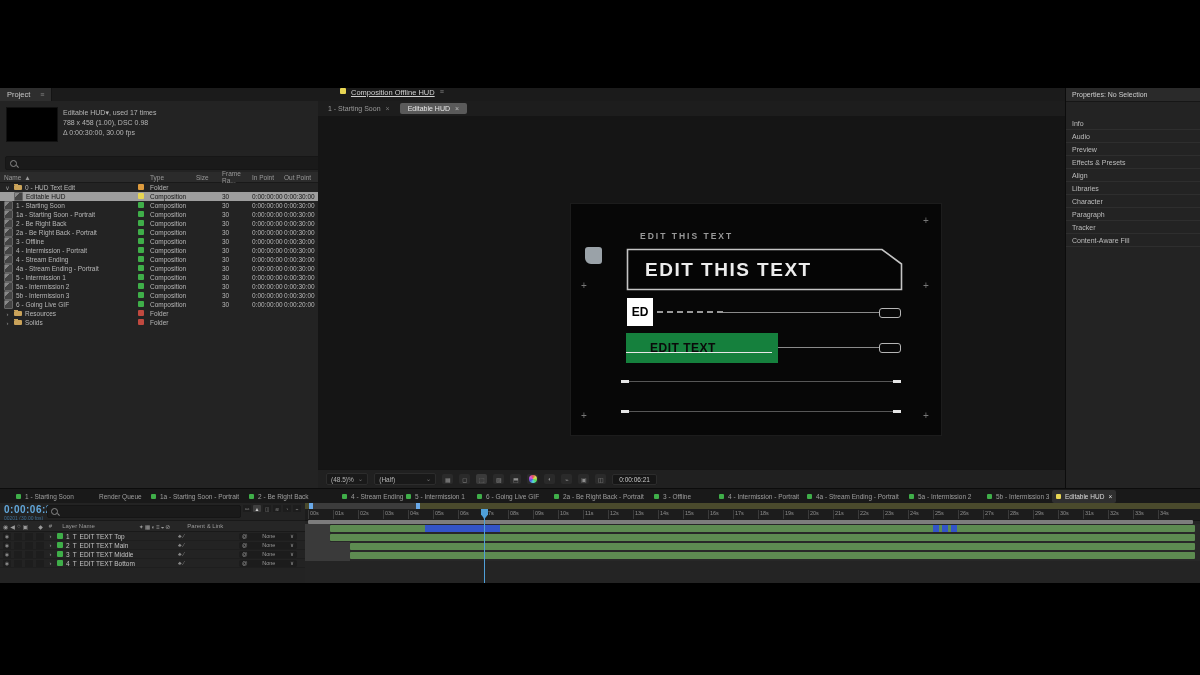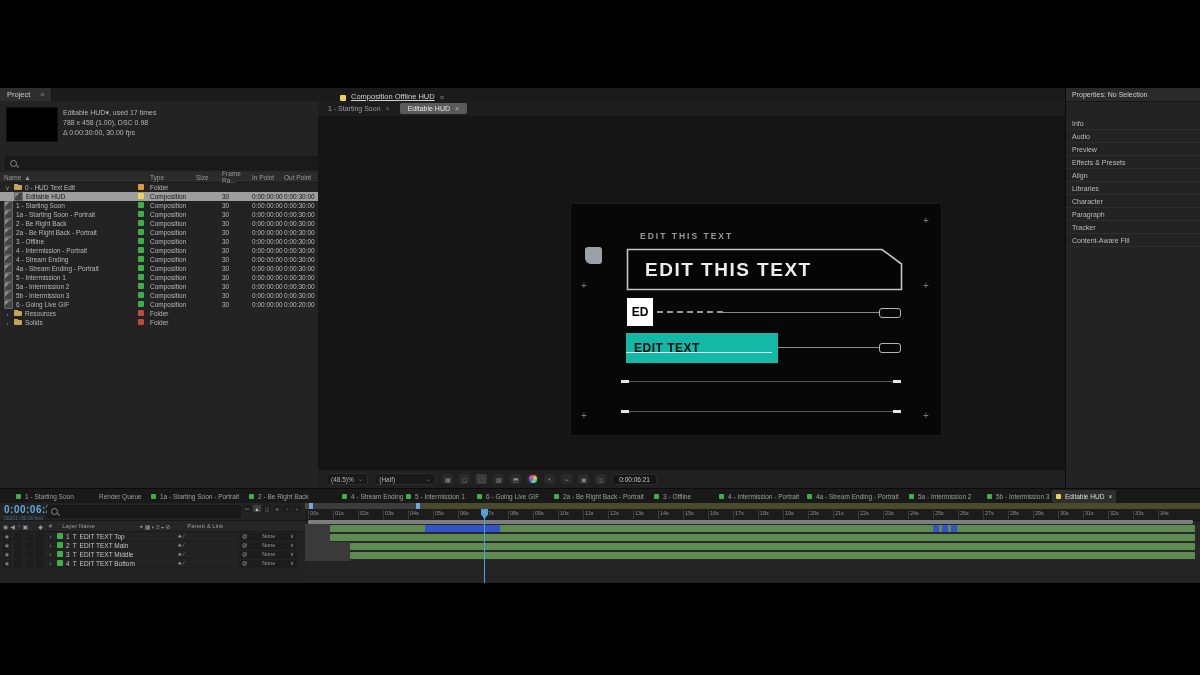--- a/index.html
+++ b/index.html
@@ -1,20 +1,20 @@
 <!DOCTYPE html>
 <html style="--c-green: #3fae49; --c-yellow: #e7d553; --c-orange: #dd9b3e; --c-red: #c0493f; --c-tc: #62a8dc; --c-ph: #4f9fd8; --c-bar: #5d8b51; --c-bsel: #3354c8;"><head>
 <meta charset="utf-8">
 <style>
   html,body{margin:0;padding:0;background:#000;}
   .screen{position:relative;width:1200px;height:675px;background:#000;overflow:hidden;
           font-family:"Liberation Sans",sans-serif;color:#bbb;-webkit-font-smoothing:antialiased;}
   .panel{position:absolute;background:#232323;}
   
-  .tabbar{position:absolute;left:0;right:0;top:0;height:13px;background:#1b1b1b;display:flex;align-items:flex-end;font-size:7.5px;color:#c8c8c8;}
+  .tabbar{position:absolute;left:0;right:0;top:0;height:13px;background:#1b1b1b;display:flex;align-items:flex-start;font-size:7.5px;color:#c8c8c8;}
   .menu-ic{margin-left:5px;color:#8a8a8a;font-size:7px;}
   .chip{display:inline-block;width:6px;height:6px;border-radius:1px;flex:0 0 auto;}
   .chip.green{background:var(--c-green);} .chip.yellow{background:var(--c-yellow);}
   .mag{display:inline-block;width:5px;height:5px;border:1px solid #888;border-radius:50%;position:relative;flex:0 0 auto;}
   .mag::after{content:"";position:absolute;width:3px;height:1px;background:#888;transform:rotate(45deg);right:-3px;bottom:-1px;}
   
   #project{left:0;top:88px;width:318px;height:400px;border-right:1px solid #0c0c0c;}
   #project .ptab{background:#2e2e2e;height:13px;display:flex;align-items:center;padding:0 7px;gap:5px;border-right:1px solid #141414;}
   .proj-thumb{position:absolute;left:6px;top:19px;width:50px;height:33px;background:#000;border:1px solid #111;}
   .proj-info{position:absolute;left:63px;top:20px;font-size:7px;line-height:10px;color:#b5b5b5;}
@@ -37,21 +37,21 @@
   .vtab-active{background:#5a5a5a;color:#e8e8e8;border-radius:2px;padding:2px 8px;display:flex;gap:5px;align-items:center;}
   .viewer{position:absolute;left:0;top:28px;right:0;bottom:18px;background:#151515;}
   .canvas{position:absolute;left:252px;top:87px;width:370px;height:231px;background:#070707;border:1px solid #1c1c1c;}
   .hud-small{position:absolute;left:69px;top:27px;font-size:8.5px;font-weight:bold;letter-spacing:2px;color:#9a9a9a;}
   .hud-bigbox{position:absolute;left:55px;top:44px;width:277px;height:43px;}
   .hud-bigtext{position:absolute;left:19px;top:11px;font-size:19px;font-weight:bold;letter-spacing:1.5px;color:#ececec;}
   .hud-edbox{position:absolute;left:56px;top:94px;width:26px;height:28px;background:#fff;color:#000;font-weight:bold;font-size:12px;display:flex;align-items:center;justify-content:center;}
   .hud-dash{position:absolute;left:86px;top:107px;width:66px;border-top:2px dashed #9a9a9a;}
   .hud-line1{position:absolute;left:152px;top:108px;width:156px;border-top:1px solid #8a8a8a;}
   .hud-endrect{position:absolute;width:20px;height:8px;border:1px solid #b5b5b5;border-radius:3px;background:#070707;}
-  .hud-graybox{position:absolute;left:55px;top:129px;width:152px;height:30px;background:#14b8a6;color:#0a0a0a;font-weight:bold;font-size:12px;letter-spacing:0.5px;display:flex;align-items:center;padding-left:8px;box-sizing:border-box;}
+  .hud-graybox{position:absolute;left:55px;top:129px;width:152px;height:30px;background:#15803d;color:#0a0a0a;font-weight:bold;font-size:12px;letter-spacing:0.5px;display:flex;align-items:center;padding-left:24px;box-sizing:border-box;}
   .hud-grayline{position:absolute;left:0;right:6px;top:19px;height:1px;background:#e8e8e8;}
   .hud-line2{position:absolute;left:207px;top:143px;width:101px;border-top:1px solid #8a8a8a;}
   .hud-rule{position:absolute;left:58px;width:264px;border-top:1px solid #575757;}
   .hud-tick{position:absolute;width:8px;height:3px;background:#e6e6e6;}
   .hud-plus{position:absolute;color:#787878;font-size:10px;line-height:10px;width:10px;text-align:center;}
   .hud-logo{position:absolute;left:14px;top:43px;width:17px;height:17px;background:#9aa2a8;border-radius:3px 3px 3px 6px;}
   .ctoolbar{position:absolute;left:0;right:0;bottom:0;height:18px;background:#202020;border-top:1px solid #141414;display:flex;align-items:center;gap:6px;padding:0 8px;font-size:6.5px;color:#b5b5b5;}
   .dd{background:#191919;border:1px solid #2c2c2c;border-radius:2px;padding:1px 4px;display:flex;gap:4px;align-items:center;}
   .tbic{width:11px;height:10px;background:#2a2a2a;border-radius:2px;display:flex;align-items:center;justify-content:center;font-size:6px;color:#8d8d8d;}
   .cwheel{width:8px;height:8px;border-radius:50%;background:conic-gradient(#d55,#dd5,#5d5,#5dd,#55d,#d5d,#d55);}

